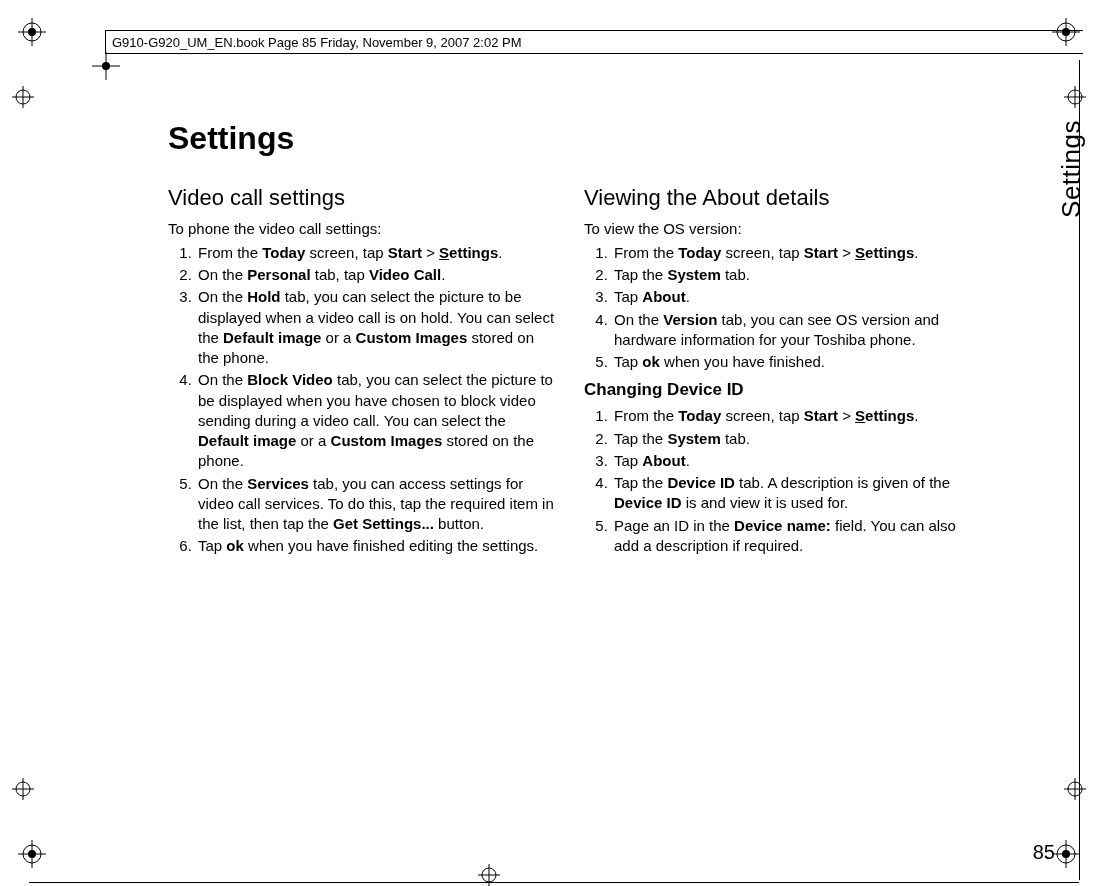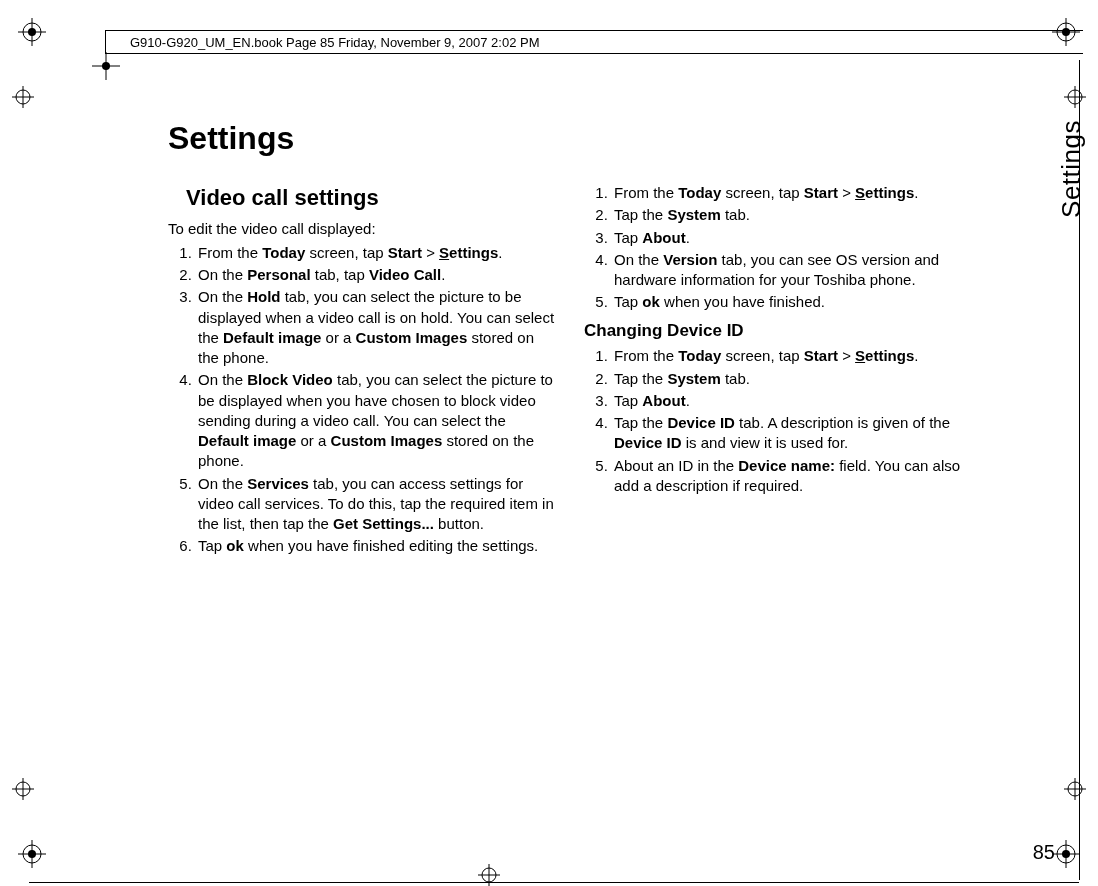--- a/index.html
+++ b/index.html
@@ -17,21 +17,21 @@
   .header-line {
     position: absolute;
     top: 30px;
     left: 105px;
     right: 15px;
     height: 24px;
     border: 1px solid #000;
     border-right: none;
     font-size: 13px;
     line-height: 24px;
-    padding-left: 24px;
+    padding-left: 6px;
     box-sizing: border-box;
   }
   .page {
     position: absolute;
     top: 120px;
     left: 168px;
     width: 810px;
     height: 740px;
   }
   .title {
@@ -43,22 +43,22 @@
     display: flex;
     gap: 28px;
   }
   .col {
     width: 388px;
     font-size: 15px;
     line-height: 1.35;
   }
   .h2 {
     font-size: 22px;
-    font-weight: bold;
-    margin: 0 0 6px 18px;
+    font-weight: normal;
+    margin: 0 0 6px 0;
   }
   .h3 {
     font-size: 17px;
     font-weight: bold;
     margin: 10px 0 4px 0;
   }
   .intro {
     margin: 0 0 4px 0;
   }
   ol.steps {
@@ -188,44 +188,46 @@
 
 <div class="side-label">Settings</div>
 <div class="page-num">85</div>
 
 <div class="page">
   <div class="title">Settings</div>
   <div class="columns">
 
     <div class="col">
       <div class="h2">Video call settings</div>
-      <p class="intro">To edit the video call displayed:</p>
+      <p class="intro">To phone the video call settings:</p>
       <ol class="steps">
         <li><span>From the </span><span class="b">Today</span><span> screen, tap </span><span class="b">Start</span><span> &gt; </span><span class="b"><span class="u">S</span><span>ettings</span></span><span>.</span></li>
         <li><span>On the </span><span class="b">Personal</span><span> tab, tap </span><span class="b">Video Call</span><span>.</span></li>
         <li><span>On the </span><span class="b">Hold</span><span> tab, you can select the picture to be displayed when a video call is on hold. You can select the </span><span class="b">Default image</span><span> or a </span><span class="b">Custom Images</span><span> stored on the phone.</span></li>
         <li><span>On the </span><span class="b">Block Video</span><span> tab, you can select the picture to be displayed when you have chosen to block video sending during a video call. You can select the </span><span class="b">Default image</span><span> or a </span><span class="b">Custom Images</span><span> stored on the phone.</span></li>
         <li><span>On the </span><span class="b">Services</span><span> tab, you can access settings for video call services. To do this, tap the required item in the list, then tap the </span><span class="b">Get Settings...</span><span> button.</span></li>
         <li><span>Tap </span><span class="b">ok</span><span> when you have finished editing the settings.</span></li>
       </ol>
     </div>
 
     <div class="col">
-
+      <div class="h2">Viewing the About details</div>
+
+      <p class="intro">To view the OS version:</p>
       <ol class="steps">
         <li><span>From the </span><span class="b">Today</span><span> screen, tap </span><span class="b">Start</span><span> &gt; </span><span class="b"><span class="u">S</span><span>ettings</span></span><span>.</span></li>
         <li><span>Tap the </span><span class="b">System</span><span> tab.</span></li>
         <li><span>Tap </span><span class="b">About</span><span>.</span></li>
         <li><span>On the </span><span class="b">Version</span><span> tab, you can see OS version and hardware information for your Toshiba phone.</span></li>
         <li><span>Tap </span><span class="b">ok</span><span> when you have finished.</span></li>
       </ol>
 
       <div class="h3" style="margin-top:7px">Changing Device ID</div>
       <ol class="steps">
         <li><span>From the </span><span class="b">Today</span><span> screen, tap </span><span class="b">Start</span><span> &gt; </span><span class="b"><span class="u">S</span><span>ettings</span></span><span>.</span></li>
         <li><span>Tap the </span><span class="b">System</span><span> tab.</span></li>
         <li><span>Tap </span><span class="b">About</span><span>.</span></li>
         <li><span>Tap the </span><span class="b">Device ID</span><span> tab. A description is given of the </span><span class="b">Device ID</span><span> is and view it is used for.</span></li>
-        <li><span>About an ID in the </span><span class="b">Device name:</span><span> field. You can also add a description if required.</span></li>
+        <li><span>Page an ID in the </span><span class="b">Device name:</span><span> field. You can also add a description if required.</span></li>
       </ol>
     </div>
   </div>
 </div>
 
 </body></html>

